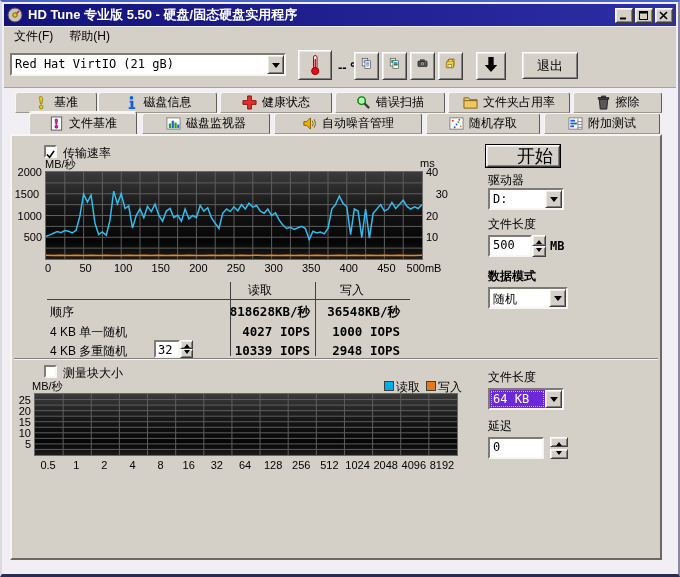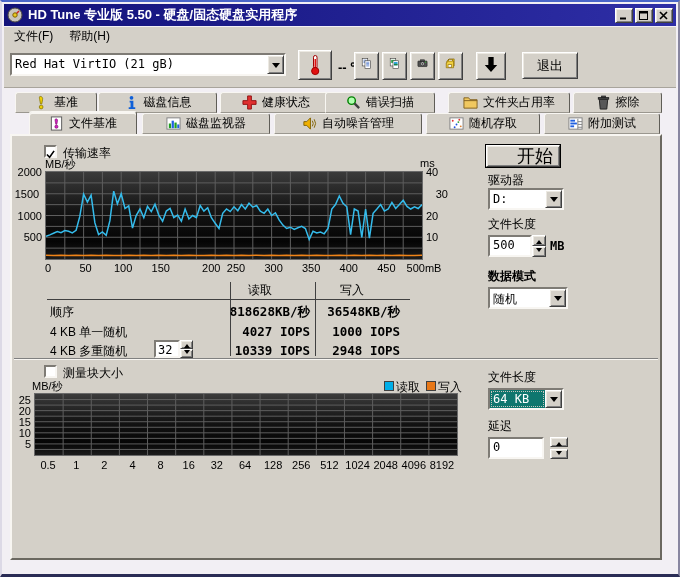--- a/index.html
+++ b/index.html
@@ -11,21 +11,21 @@
     background:linear-gradient(90deg,#12127A,#2E2EA6);display:flex;align-items:center;padding:0 3px;}
   .title-text{color:#fff;font-weight:bold;font-size:13px;margin-left:5px;flex:1;white-space:nowrap;overflow:hidden;}
   .winbtn{width:18px;height:15px;background:#D4D0C8;border:1px solid;border-color:#FFF #404040 #404040 #FFF;
     box-shadow:inset 1px 1px 0 #ECE9E2,inset -1px -1px 0 #808080;display:flex;align-items:center;justify-content:center;margin-left:2px;padding:0;}
   .menubar{position:absolute;left:2px;top:25px;right:2px;height:19px;background:#D4D0C8;display:flex;align-items:center;padding-left:2px;}
   .menu-item{padding:2px 8px;}
   .toolbar{position:absolute;left:2px;top:44px;right:2px;height:42px;background:#D4D0C8;border-bottom:1px solid #A8A49C;}
   .sunken{background:#fff;border:2px solid;border-color:#7E7B75 #F8F6F2 #F8F6F2 #7E7B75;}
   .combo{display:flex;align-items:stretch;}
   .combo-field{flex:1;padding:2px 3px;font-family:"DejaVu Sans Mono",monospace;font-size:12px;white-space:nowrap;overflow:hidden;}
-  .combo-field.sel{background:#0f766e;color:#fff;outline:1px dotted #C8C4BC;outline-offset:-2px;}
+  .combo-field.sel{background:#6d28d9;color:#fff;outline:1px dotted #C8C4BC;outline-offset:-2px;}
   .combo-btn{width:17px;background:#D4D0C8;border:1px solid;border-color:#FFF #404040 #404040 #FFF;
     box-shadow:inset 1px 1px 0 #ECE9E2,inset -1px -1px 0 #808080;display:flex;align-items:center;justify-content:center;padding:0;}
   .tri-down{width:0;height:0;border:4px solid transparent;border-top:5px solid #000;margin-top:5px;}
   .tri-down.sm{border-width:3px;border-top-width:4px;margin-top:4px;}
   .tri-up.sm{width:0;height:0;border:3px solid transparent;border-bottom:4px solid #000;margin-bottom:4px;}
   .btn{background:#D4D0C8;border:1px solid;border-color:#FFF #404040 #404040 #FFF;
     box-shadow:inset 1px 1px 0 #ECE9E2,inset -1px -1px 0 #808080;display:flex;align-items:center;justify-content:center;}
   .defbtn{outline:1px solid #000;font-size:18px;justify-content:flex-end;}
   .toolbtn{position:absolute;top:6px;width:25px;height:28px;}
   .tabsrow .tab{position:absolute;display:flex;align-items:center;justify-content:center;gap:5px;background:#D4D0C8;
@@ -178,21 +178,21 @@
         <span>磁盘信息</span>
       </div>
       <div class="tab" style="left: 218px; width: 112px;">
         <span class="ticon">
           <svg viewBox="0 0 16 16">
             <path d="M6 1h4v5h5v4h-5v5H6v-5H1V6h5Z" fill="#E03030" stroke="#901010"></path>
           </svg>
         </span>
         <span>健康状态</span>
       </div>
-      <div class="tab" style="left: 323px; width: 110px;">
+      <div class="tab" style="left: 333px; width: 110px;">
         <span class="ticon">
           <svg viewBox="0 0 16 16">
             <circle cx="6" cy="6" r="4" fill="#B0FFB0" stroke="#008000" stroke-width="1.5"></circle>
             <line x1="9" y1="9" x2="14" y2="14" stroke="#404040" stroke-width="2.5"></line>
           </svg>
         </span>
         <span>错误扫描</span>
       </div>
       <div class="tab" style="left: 446px; width: 122px;">
         <span class="ticon">
@@ -429,21 +429,21 @@
       <span class="tick" style="left: 0px; top: 73.5px; width: 30px; display: inline-block; text-align: right;">1000</span>
       <span class="tick" style="left: 0px; top: 95.25px; width: 30px; display: inline-block; text-align: right;">500</span>
       <span class="tick" style="left: 414px; top: 30px; width: 22px; display: inline-block; text-align: left;">40</span>
       <span class="tick" style="left: 414px; top: 51.75px; width: 22px; display: inline-block; text-align: right;">30</span>
       <span class="tick" style="left: 414px; top: 73.5px; width: 22px; display: inline-block; text-align: left;">20</span>
       <span class="tick" style="left: 414px; top: 95.25px; width: 22px; display: inline-block; text-align: left;">10</span>
       <span class="tick" style="left: 14px; top: 126px; width: 44px; display: inline-block; text-align: center;">0</span>
       <span class="tick" style="left: 51.6px; top: 126px; width: 44px; display: inline-block; text-align: center;">50</span>
       <span class="tick" style="left: 89.2px; top: 126px; width: 44px; display: inline-block; text-align: center;">100</span>
       <span class="tick" style="left: 126.8px; top: 126px; width: 44px; display: inline-block; text-align: center;">150</span>
-      <span class="tick" style="left: 164.4px; top: 126px; width: 44px; display: inline-block; text-align: right;">200</span>
+      <span class="tick" style="left: 164.4px; top: 126px; width: 44px; display: inline-block; text-align: center;">200</span>
       <span class="tick" style="left: 202px; top: 126px; width: 44px; display: inline-block; text-align: center;">250</span>
       <span class="tick" style="left: 239.6px; top: 126px; width: 44px; display: inline-block; text-align: center;">300</span>
       <span class="tick" style="left: 277.2px; top: 126px; width: 44px; display: inline-block; text-align: center;">350</span>
       <span class="tick" style="left: 314.8px; top: 126px; width: 44px; display: inline-block; text-align: center;">400</span>
       <span class="tick" style="left: 352.4px; top: 126px; width: 44px; display: inline-block; text-align: center;">450</span>
       <span class="tick" style="left: 390px; top: 126px; width: 44px; display: inline-block; text-align: center;">500mB</span>
       <span class="lbl" style="left: 208px; top: 146px; width: 80px; display: inline-block; text-align: center;">读取</span>
       <span class="lbl" style="left: 298px; top: 146px; width: 84px; display: inline-block; text-align: center;">写入</span>
       <span class="lbl" style="left: 38px; top: 168px;">顺序</span>
       <span class="lbl val" style="left: 214px; top: 168px; width: 84px; display: inline-block; text-align: right;">818628KB/秒</span>

